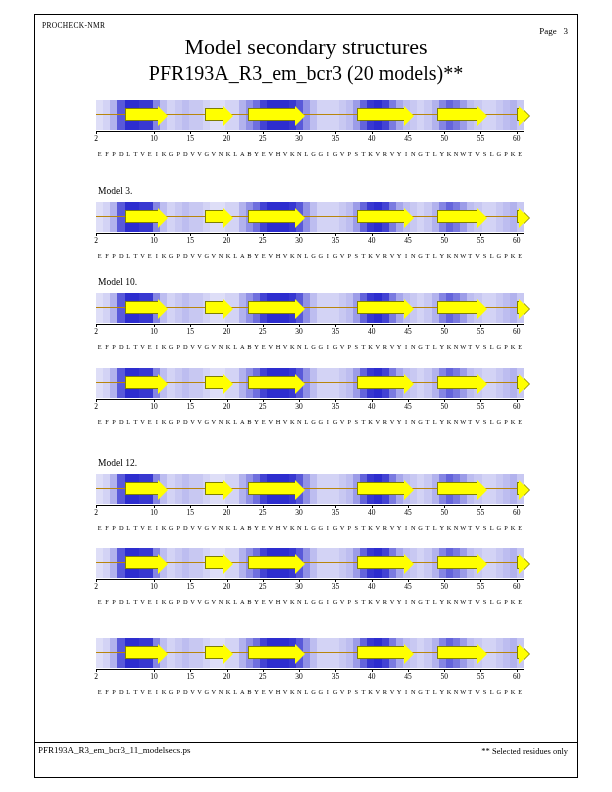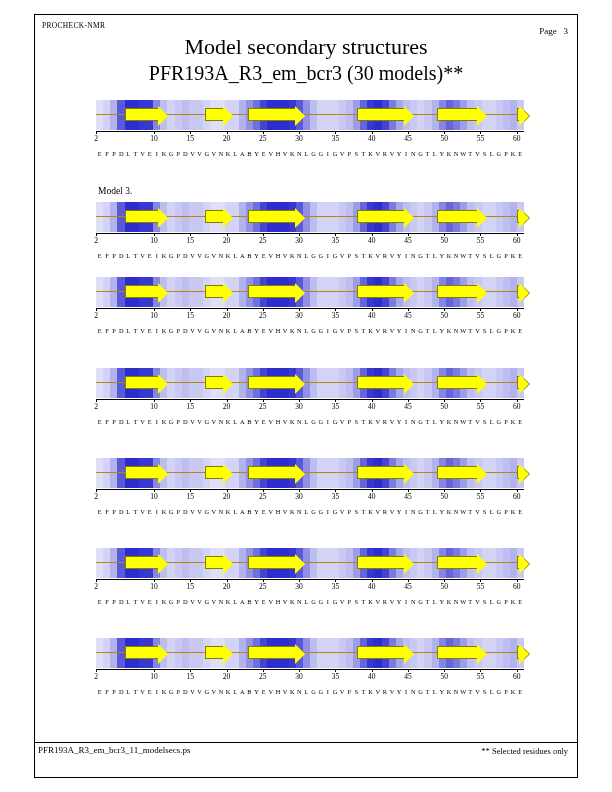--- a/index.html
+++ b/index.html
@@ -121,21 +121,21 @@
 <div class="page-border"></div>
 
 <div class="hdr-left">PROCHECK-NMR</div>
 <div class="hdr-right">
   <span>Page</span>
   &nbsp;
   <span>3</span>
 </div>
 
 <div class="title1">Model secondary structures</div>
-<div class="title2">PFR193A_R3_em_bcr3 (30 models)**</div>
+<div class="title2">PFR193A_R3_em_bcr3 (20 models)**</div>
 
 <div id="panels-root">
     <div class="panel" style="top: 100px;">
       <div class="track">
         <div class="shades">
           <div style="background: rgb(222, 222, 247);"></div>
           <div style="background: rgb(211, 211, 245);"></div>
           <div style="background: rgb(178, 178, 237);"></div>
           <div style="background: rgb(89, 89, 217);"></div>
           <div style="background: rgb(45, 45, 207);"></div>
@@ -328,20 +328,21 @@
         <div class="tick" style="left: 348.203px;"></div>
         <div class="tlab" style="left: 348.203px;">50</div>
         <div class="tick" style="left: 384.475px;"></div>
         <div class="tlab" style="left: 384.475px;">55</div>
         <div class="tick" style="left: 420.746px;"></div>
         <div class="tlab" style="left: 420.746px;">60</div>
       </div>
       <div class="seq"><span style="width: 7.13333px;">E</span><span style="width: 7.13333px;">F</span><span style="width: 7.13333px;">P</span><span style="width: 7.13333px;">D</span><span style="width: 7.13333px;">L</span><span style="width: 7.13333px;">T</span><span style="width: 7.13333px;">V</span><span style="width: 7.13333px;">E</span><span style="width: 7.13333px;">I</span><span style="width: 7.13333px;">K</span><span style="width: 7.13333px;">G</span><span style="width: 7.13333px;">P</span><span style="width: 7.13333px;">D</span><span style="width: 7.13333px;">V</span><span style="width: 7.13333px;">V</span><span style="width: 7.13333px;">G</span><span style="width: 7.13333px;">V</span><span style="width: 7.13333px;">N</span><span style="width: 7.13333px;">K</span><span style="width: 7.13333px;">L</span><span style="width: 7.13333px;">A</span><span style="width: 7.13333px;">B</span><span style="width: 7.13333px;">Y</span><span style="width: 7.13333px;">E</span><span style="width: 7.13333px;">V</span><span style="width: 7.13333px;">H</span><span style="width: 7.13333px;">V</span><span style="width: 7.13333px;">K</span><span style="width: 7.13333px;">N</span><span style="width: 7.13333px;">L</span><span style="width: 7.13333px;">G</span><span style="width: 7.13333px;">G</span><span style="width: 7.13333px;">I</span><span style="width: 7.13333px;">G</span><span style="width: 7.13333px;">V</span><span style="width: 7.13333px;">P</span><span style="width: 7.13333px;">S</span><span style="width: 7.13333px;">T</span><span style="width: 7.13333px;">K</span><span style="width: 7.13333px;">V</span><span style="width: 7.13333px;">R</span><span style="width: 7.13333px;">V</span><span style="width: 7.13333px;">Y</span><span style="width: 7.13333px;">I</span><span style="width: 7.13333px;">N</span><span style="width: 7.13333px;">G</span><span style="width: 7.13333px;">T</span><span style="width: 7.13333px;">L</span><span style="width: 7.13333px;">Y</span><span style="width: 7.13333px;">K</span><span style="width: 7.13333px;">N</span><span style="width: 7.13333px;">W</span><span style="width: 7.13333px;">T</span><span style="width: 7.13333px;">V</span><span style="width: 7.13333px;">S</span><span style="width: 7.13333px;">L</span><span style="width: 7.13333px;">G</span><span style="width: 7.13333px;">P</span><span style="width: 7.13333px;">K</span><span style="width: 7.13333px;">E</span></div>
     </div>
     <div class="panel" style="top: 277px;">
+      <div class="panel-label">Model 10.</div>
       <div class="track">
         <div class="shades">
           <div style="background: rgb(222, 222, 247);"></div>
           <div style="background: rgb(211, 211, 245);"></div>
           <div style="background: rgb(178, 178, 237);"></div>
           <div style="background: rgb(89, 89, 217);"></div>
           <div style="background: rgb(45, 45, 207);"></div>
           <div style="background: rgb(45, 45, 207);"></div>
           <div style="background: rgb(56, 56, 209);"></div>
           <div style="background: rgb(56, 56, 209);"></div>
@@ -530,20 +531,21 @@
         <div class="tick" style="left: 348.203px;"></div>
         <div class="tlab" style="left: 348.203px;">50</div>
         <div class="tick" style="left: 384.475px;"></div>
         <div class="tlab" style="left: 384.475px;">55</div>
         <div class="tick" style="left: 420.746px;"></div>
         <div class="tlab" style="left: 420.746px;">60</div>
       </div>
       <div class="seq"><span style="width: 7.13333px;">E</span><span style="width: 7.13333px;">F</span><span style="width: 7.13333px;">P</span><span style="width: 7.13333px;">D</span><span style="width: 7.13333px;">L</span><span style="width: 7.13333px;">T</span><span style="width: 7.13333px;">V</span><span style="width: 7.13333px;">E</span><span style="width: 7.13333px;">I</span><span style="width: 7.13333px;">K</span><span style="width: 7.13333px;">G</span><span style="width: 7.13333px;">P</span><span style="width: 7.13333px;">D</span><span style="width: 7.13333px;">V</span><span style="width: 7.13333px;">V</span><span style="width: 7.13333px;">G</span><span style="width: 7.13333px;">V</span><span style="width: 7.13333px;">N</span><span style="width: 7.13333px;">K</span><span style="width: 7.13333px;">L</span><span style="width: 7.13333px;">A</span><span style="width: 7.13333px;">B</span><span style="width: 7.13333px;">Y</span><span style="width: 7.13333px;">E</span><span style="width: 7.13333px;">V</span><span style="width: 7.13333px;">H</span><span style="width: 7.13333px;">V</span><span style="width: 7.13333px;">K</span><span style="width: 7.13333px;">N</span><span style="width: 7.13333px;">L</span><span style="width: 7.13333px;">G</span><span style="width: 7.13333px;">G</span><span style="width: 7.13333px;">I</span><span style="width: 7.13333px;">G</span><span style="width: 7.13333px;">V</span><span style="width: 7.13333px;">P</span><span style="width: 7.13333px;">S</span><span style="width: 7.13333px;">T</span><span style="width: 7.13333px;">K</span><span style="width: 7.13333px;">V</span><span style="width: 7.13333px;">R</span><span style="width: 7.13333px;">V</span><span style="width: 7.13333px;">Y</span><span style="width: 7.13333px;">I</span><span style="width: 7.13333px;">N</span><span style="width: 7.13333px;">G</span><span style="width: 7.13333px;">T</span><span style="width: 7.13333px;">L</span><span style="width: 7.13333px;">Y</span><span style="width: 7.13333px;">K</span><span style="width: 7.13333px;">N</span><span style="width: 7.13333px;">W</span><span style="width: 7.13333px;">T</span><span style="width: 7.13333px;">V</span><span style="width: 7.13333px;">S</span><span style="width: 7.13333px;">L</span><span style="width: 7.13333px;">G</span><span style="width: 7.13333px;">P</span><span style="width: 7.13333px;">K</span><span style="width: 7.13333px;">E</span></div>
     </div>
     <div class="panel" style="top: 458px;">
+      <div class="panel-label">Model 12.</div>
       <div class="track">
         <div class="shades">
           <div style="background: rgb(222, 222, 247);"></div>
           <div style="background: rgb(211, 211, 245);"></div>
           <div style="background: rgb(178, 178, 237);"></div>
           <div style="background: rgb(89, 89, 217);"></div>
           <div style="background: rgb(45, 45, 207);"></div>
           <div style="background: rgb(45, 45, 207);"></div>
           <div style="background: rgb(56, 56, 209);"></div>
           <div style="background: rgb(56, 56, 209);"></div>

